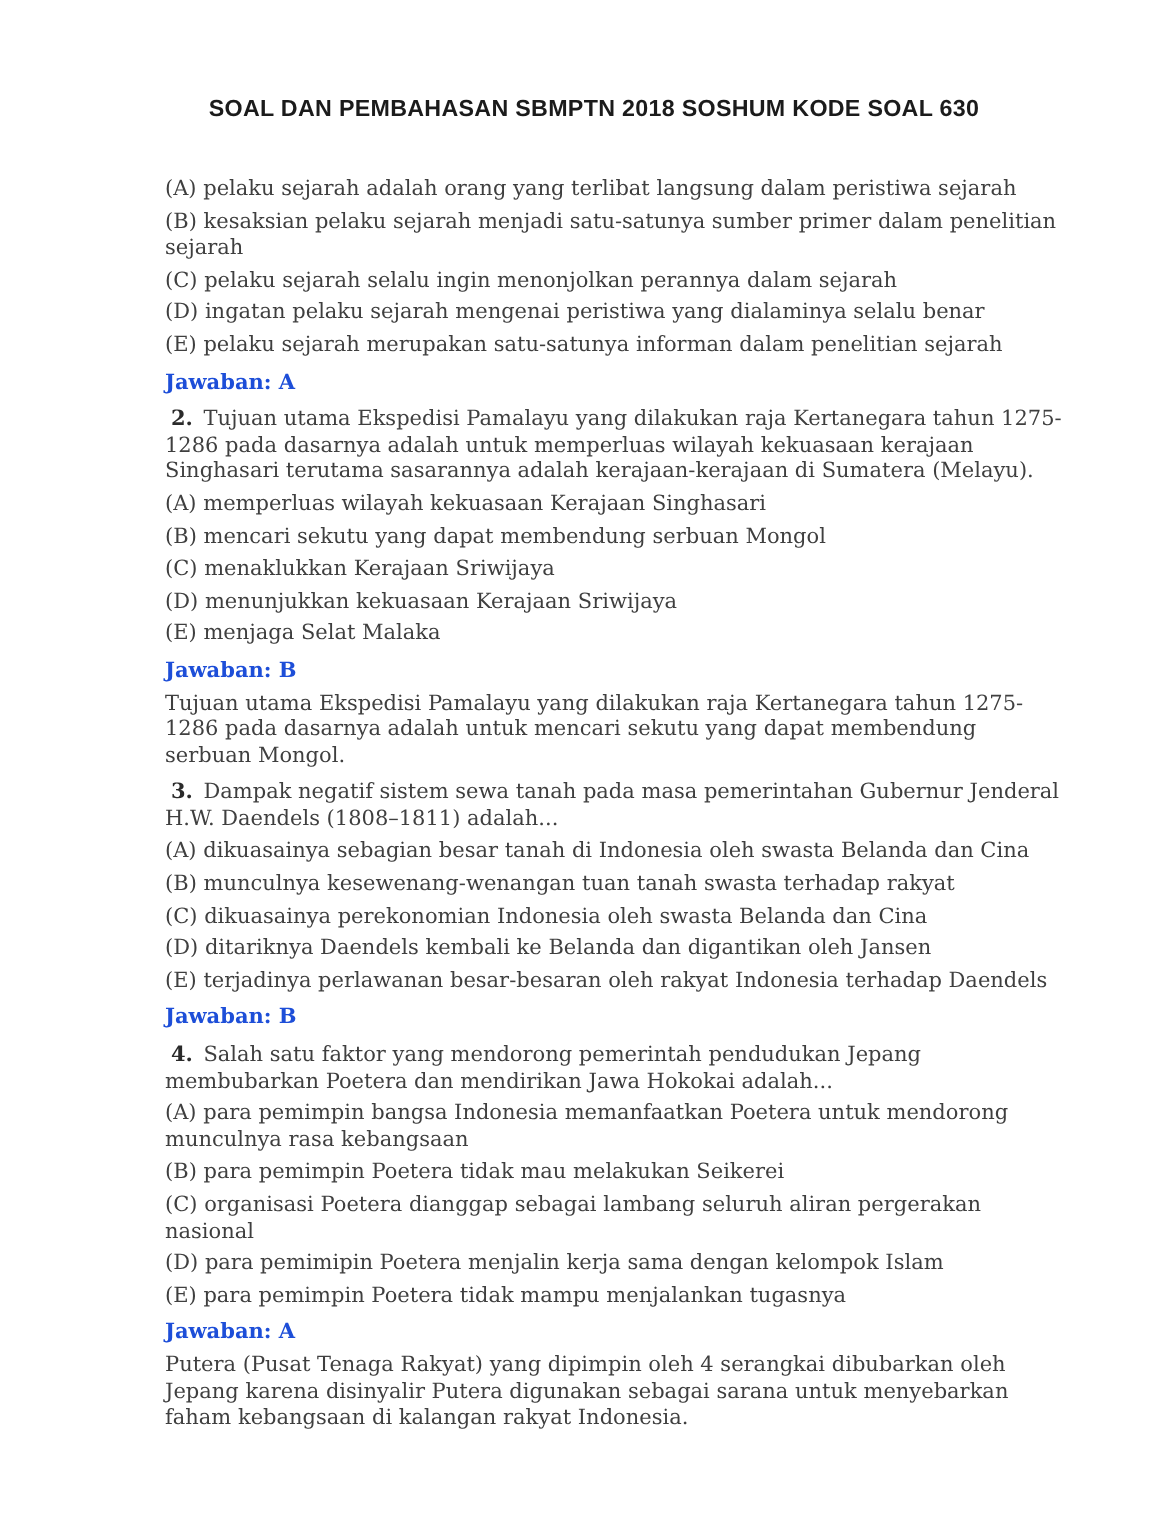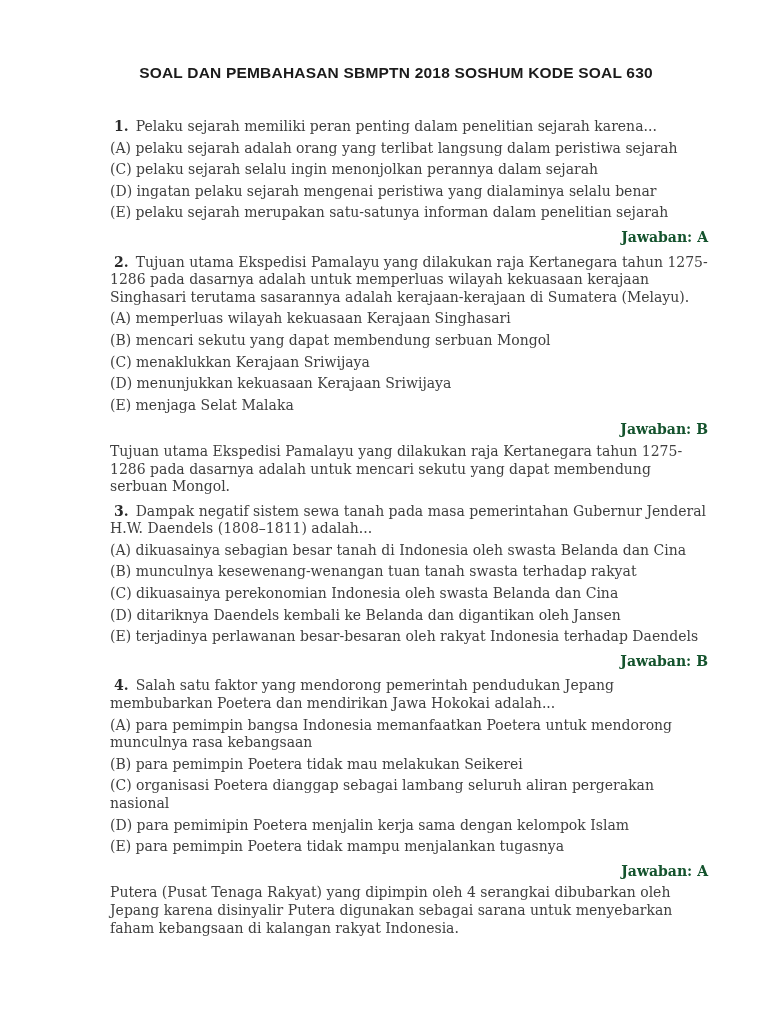--- a/index.html
+++ b/index.html
@@ -32,35 +32,34 @@
   }
   .block { margin-top:7px; }
   .block:first-child { margin-top:0; }
   .qnum {
     font-weight:bold;
     color:#2a2a2a;
     margin-right:3px;
   }
   .jawaban {
     font-weight:bold;
-    color:#14532d;
-    text-align:right;
+    color:#1d4ed8;
   }
   .opt, .qtext-line, .expl { color:#3f3f3f; }
 </style>
 </head>
 <body>
 
 <h1 class="doc-title">SOAL DAN PEMBAHASAN SBMPTN 2018 SOSHUM KODE SOAL 630</h1>
 
 <div class="content">
 
   <div class="block">
-    <p class="qtext-line"><span class="qnum">1.</span><span>Pelaku sejarah memiliki peran penting dalam penelitian sejarah karena...</span></p>
     <div class="opt">(A) pelaku sejarah adalah orang yang terlibat langsung dalam peristiwa sejarah</div>
+    <div class="opt">(B) kesaksian pelaku sejarah menjadi satu-satunya sumber primer dalam penelitian sejarah</div>
     <div class="opt">(C) pelaku sejarah selalu ingin menonjolkan perannya dalam sejarah</div>
     <div class="opt">(D) ingatan pelaku sejarah mengenai peristiwa yang dialaminya selalu benar</div>
     <div class="opt">(E) pelaku sejarah merupakan satu-satunya informan dalam penelitian sejarah</div>
   </div>
   <div class="block">
     <p class="jawaban">Jawaban: A</p>
   </div>
 
   <div class="block">
     <p class="qtext-line"><span class="qnum">2.</span><span>Tujuan utama Ekspedisi Pamalayu yang dilakukan raja Kertanegara tahun 1275-1286 pada dasarnya adalah untuk memperluas wilayah kekuasaan kerajaan Singhasari terutama sasarannya adalah kerajaan-kerajaan di Sumatera (Melayu).</span></p>

